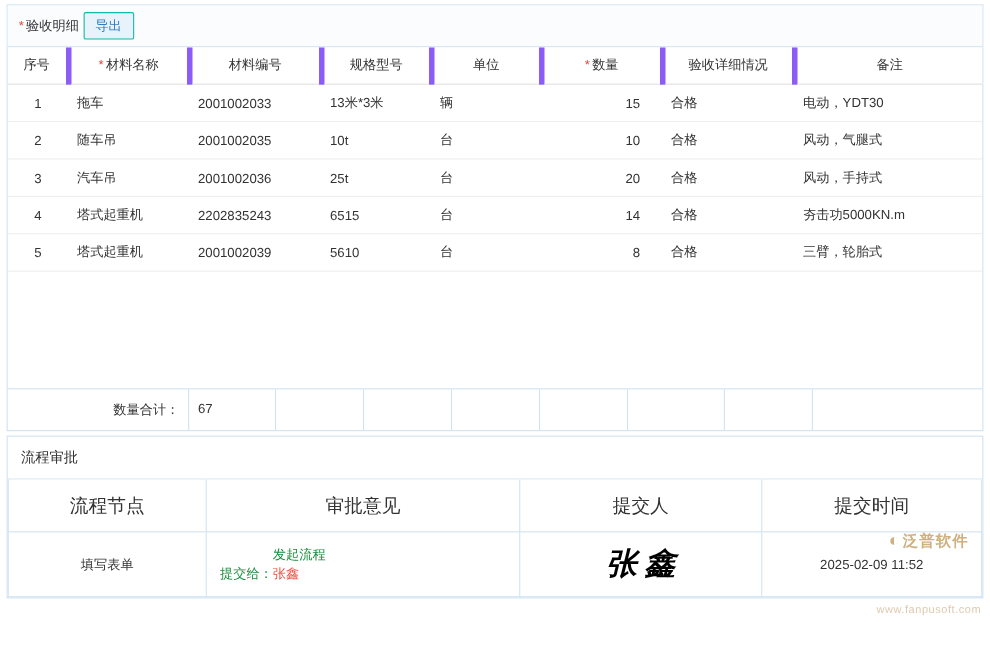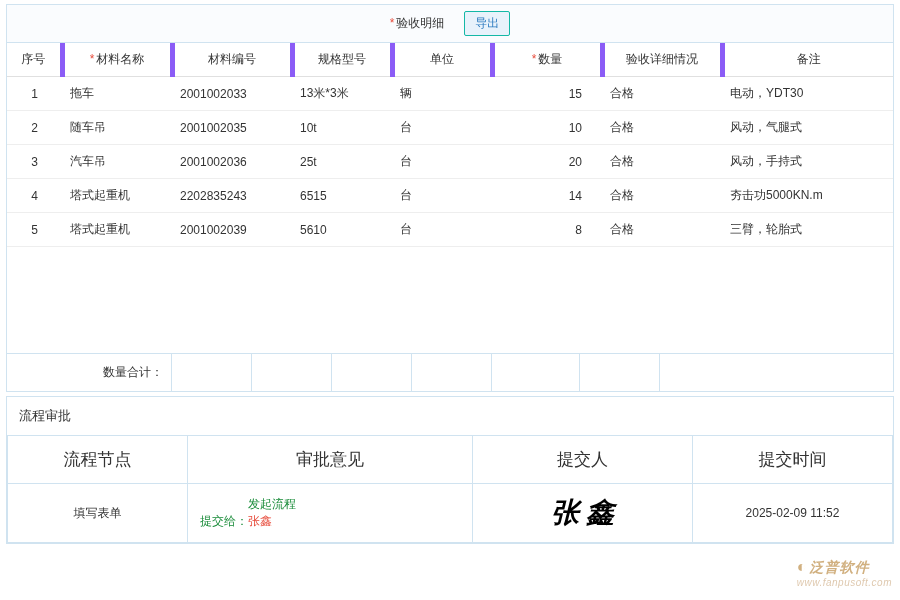--- a/index.html
+++ b/index.html
@@ -16,23 +16,22 @@
     .panel {
       border: 1px solid #d0e3f0;
       margin: 4px 6px;
       background: #fff;
     }
     .panel-header {
       padding: 6px 10px;
       border-bottom: 1px solid #d0e3f0;
       display: flex;
       align-items: center;
-      gap: 20px;
+      gap: 4px;
       background: #fafcfe;
-      justify-content: center;
     }
     .required-star { color: #e74c3c; margin-right: 2px; }
     .required-star-header { color: #e74c3c; margin-right: 2px; font-size: 12px; }
     .export-btn {
       background: #e8f2fb;
       border: 1px solid #14b8a6;
       color: #2d7bc0;
       padding: 3px 10px;
       font-size: 12px;
       cursor: pointer;
@@ -115,41 +114,41 @@
     .signature {
       font-family: "STKaiti", "KaiTi", cursive;
       font-size: 28px;
       font-weight: bold;
       font-style: italic;
       color: #000;
     }
     .watermark {
       position: absolute;
       right: 8px;
-      bottom: 12px;
-      text-align: left;
+      bottom: 40px;
+      text-align: center;
       pointer-events: none;
       opacity: 0.85;
-      font-style: italic;
     }
     .wm-top {
       font-size: 14px;
       color: #c9a36a;
       font-weight: bold;
       letter-spacing: 1px;
     }
     .wm-icon {
       color: #c9a36a;
       font-size: 16px;
       margin-right: 2px;
     }
     .wm-bottom {
       font-size: 10px;
       color: #d9bfa0;
       letter-spacing: 0.5px;
+      margin-top: 48px;
     }
     .col-seq { width: 55px; }
     .col-name { width: 110px; }
     .col-code { width: 120px; }
     .col-spec { width: 100px; }
     .col-unit { width: 100px; }
     .col-qty { width: 110px; }
     .col-status { width: 120px; }
     .col-remark { width: auto; }
   </style>
@@ -238,20 +237,21 @@
             <td class="right">8</td>
             <td>合格</td>
             <td>三臂，轮胎式</td>
           </tr>
         </tbody>
     </table>
   </div>
 
   <div class="totals-row">
     <div class="totals-cell totals-label" style="width:165px">数量合计：</div>
+    <div class="totals-cell" style="width:79px">67</div>
     <div class="totals-cell" style="width:80px"></div>
     <div class="totals-cell" style="width:80px"></div>
     <div class="totals-cell" style="width:80px"></div>
     <div class="totals-cell" style="width:80px"></div>
     <div class="totals-cell" style="width:88px"></div>
     <div class="totals-cell" style="width:80px"></div>
     <div class="totals-cell" style="flex:1"></div>
   </div>
 </div>
 

